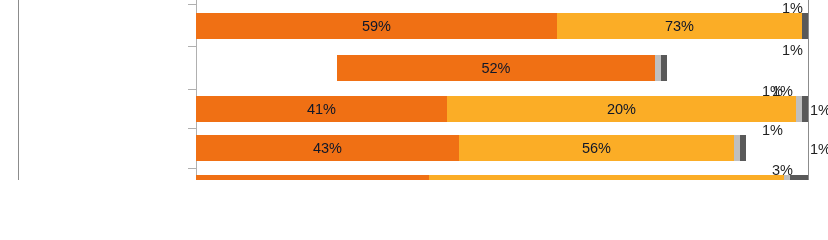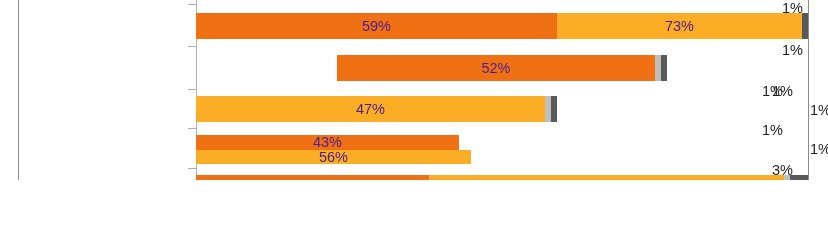--- a/index.html
+++ b/index.html
@@ -46,21 +46,21 @@
   .seg{
     position:relative;
     height:100%;
     display:flex;
     align-items:center;
     justify-content:center;
     box-sizing:border-box;
   }
   .seg-label{
     font-size:14.5px;
-    color:#4c1d95;
+    color:#0f172a;
     white-space:nowrap;
     line-height:1;
   }
   
   .out-label{
     position:absolute;
     font-size:14.5px;
     color:#1f1f1f;
     white-space:nowrap;
     line-height:1;
@@ -104,33 +104,36 @@
       <div class="seg" style="width:6px;background:#BFBFBF;"></div>
       <div class="seg" style="width:6px;background:#595959;"></div>
     </div>
     <span class="out-label" style="left:586px;top:-12px;">1%</span>
     <span class="out-label" style="left:576px;top:29px;">1%</span>
   </div>
 
   <div class="row" style="top:96px;">
 
     <div class="bar" style="width:612px;">
+      <div class="seg" style="width:251px;background:#F07014;">
+        <span class="seg-label">41%</span>
+      </div>
       <div class="seg" style="width:349px;background:#FBAD26;">
-        <span class="seg-label">47%</span>
+        <span class="seg-label">20%</span>
       </div>
       <div class="seg" style="width:6px;background:#BFBFBF;"></div>
       <div class="seg" style="width:6px;background:#595959;"></div>
     </div>
     <span class="out-label" style="left:566px;top:-12px;">1%</span>
     <span class="out-label" style="left:614px;top:7px;">1%</span>
   </div>
 
   <div class="row" style="top:135px;">
 
-    <div class="bar" style="width:612px;flex-direction:column;">
+    <div class="bar" style="width:612px;">
       <div class="seg" style="width:263px;background:#F07014;">
         <span class="seg-label">43%</span>
       </div>
       <div class="seg" style="width:275px;background:#FBAD26;">
         <span class="seg-label">56%</span>
       </div>
       <div class="seg" style="width:6px;background:#BFBFBF;"></div>
       <div class="seg" style="width:6px;background:#595959;"></div>
     </div>
     <span class="out-label" style="left:566px;top:-12px;">1%</span>

